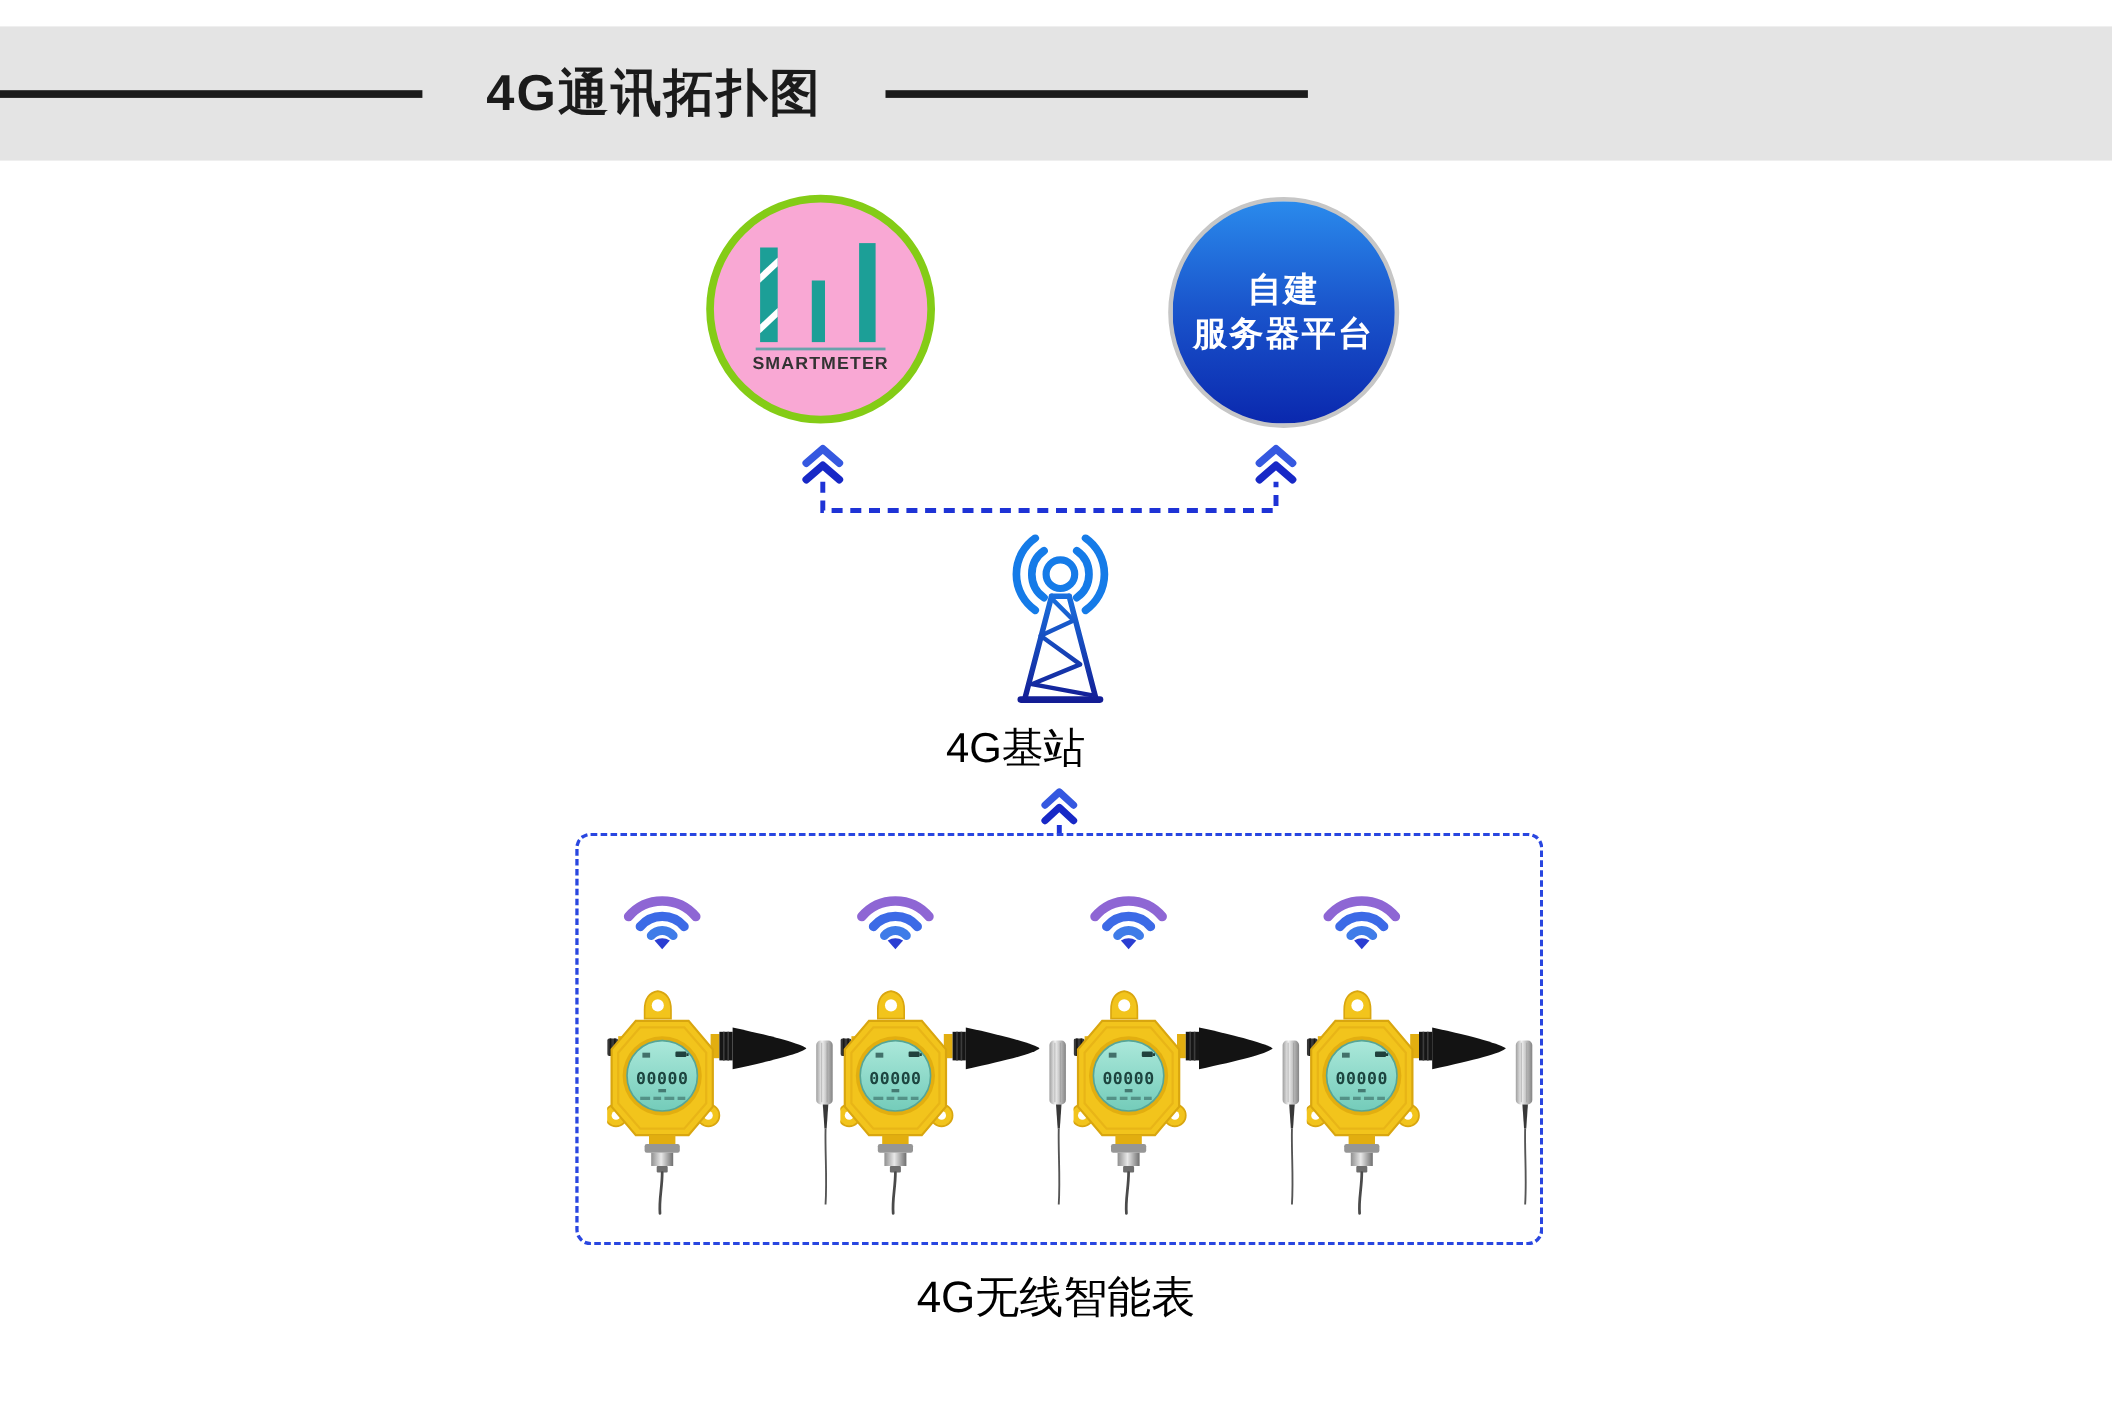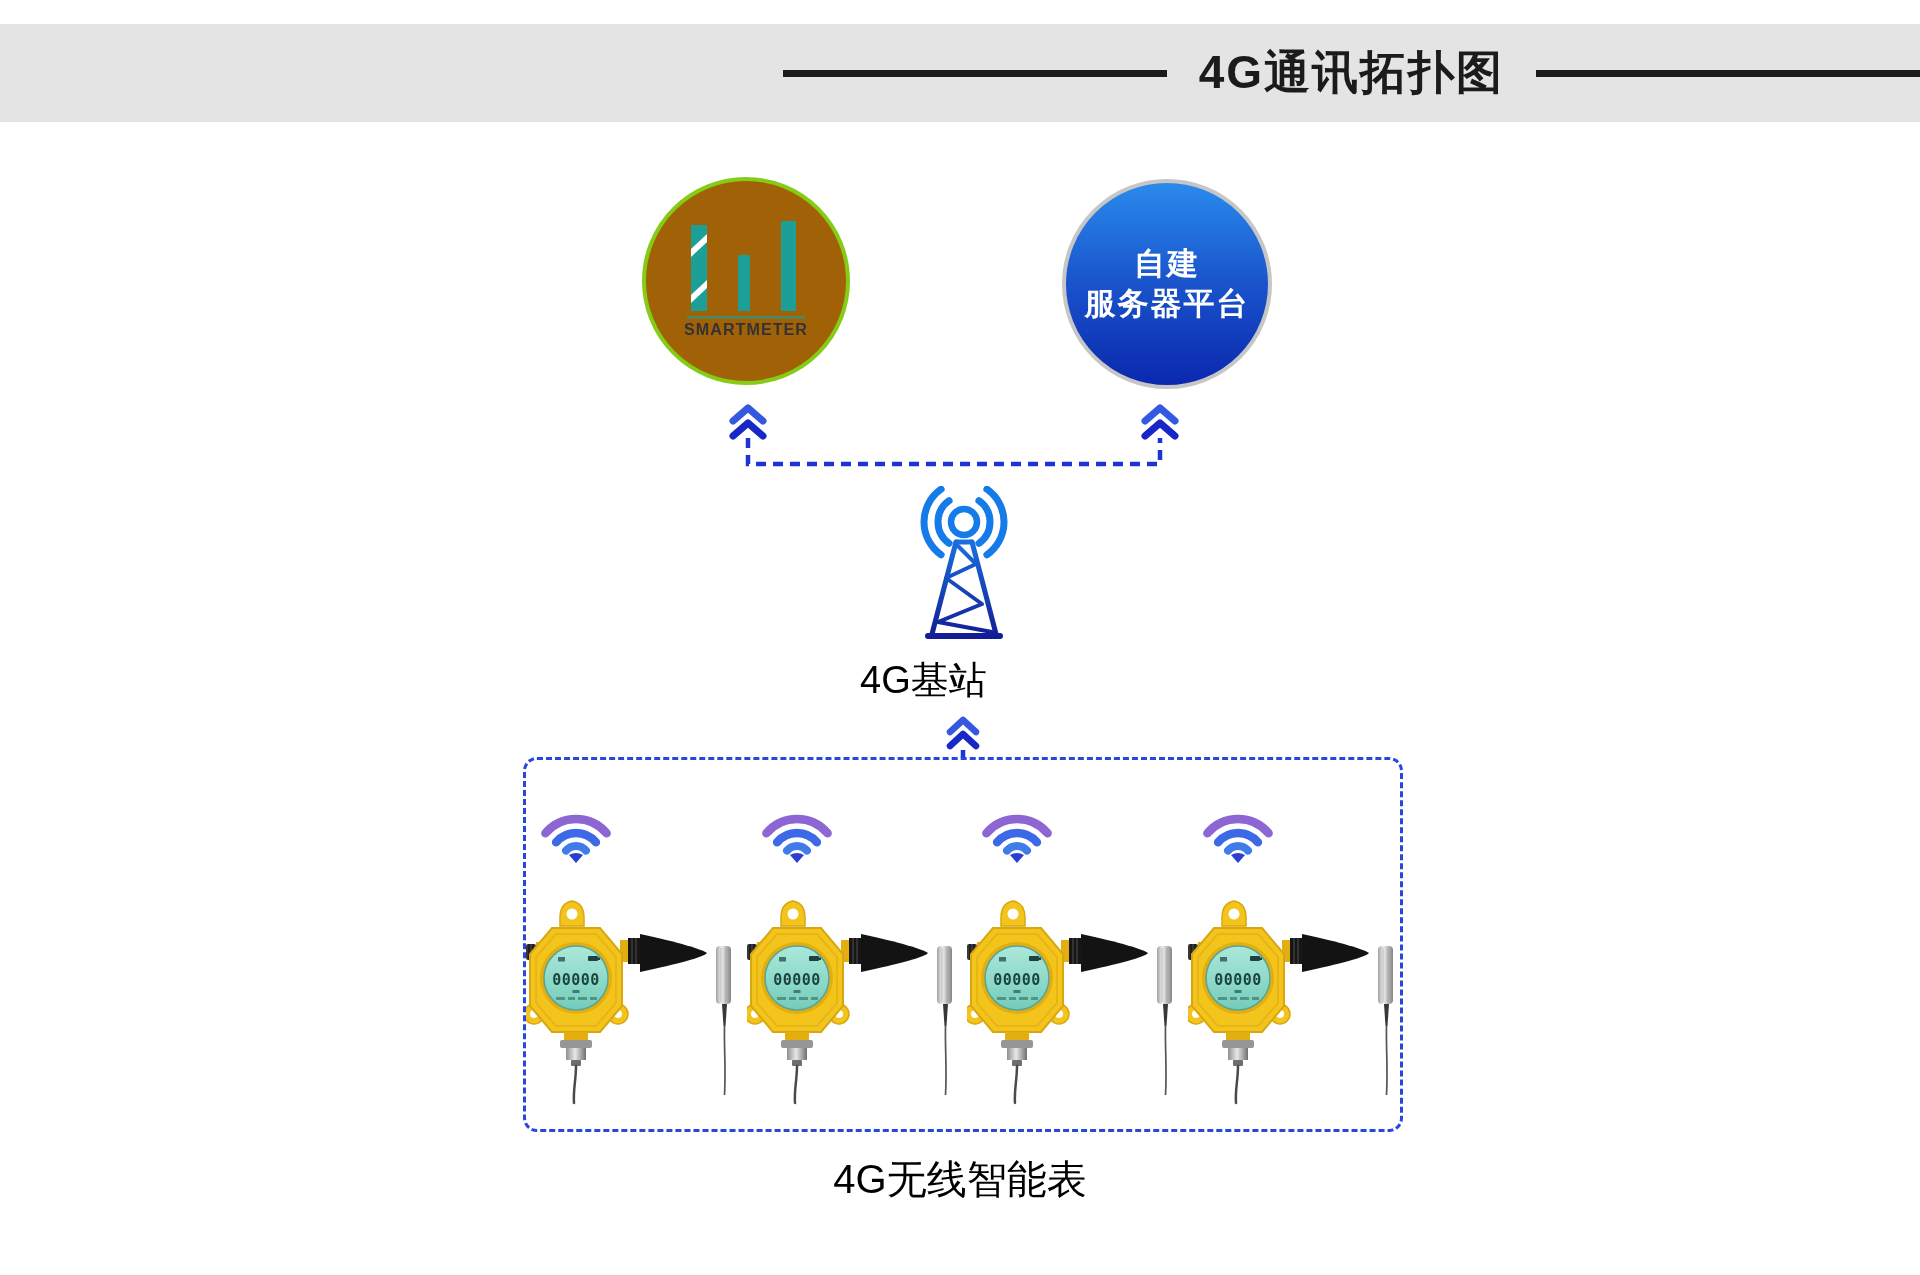--- a/index.html
+++ b/index.html
@@ -1,28 +1,28 @@
 <!DOCTYPE html>
 <html><head>
 <meta charset="utf-8">
 <style>
   html,body{margin:0;padding:0;background:#ffffff;}
   body{width:1920px;height:1275px;position:relative;overflow:hidden;
        font-family:"Liberation Sans","DejaVu Sans",sans-serif;}
   .abs{position:absolute;}
 
   
-  .header-bar{left:0;top:24px;width:1920px;height:98px;background:#e4e4e4;
-              display:flex;align-items:center;justify-content:flex-end;gap:32px;}
+  .header-bar{left:0;top:24px;width:1920px;height:122px;background:#e4e4e4;
+              display:flex;align-items:center;justify-content:flex-start;gap:58px;}
   .title-rule{width:384px;height:7px;background:#1b1b1b;}
   .page-title{font-size:46px;font-weight:bold;color:#1b1b1b;letter-spacing:2px;white-space:nowrap;}
 
   
   .cloud-circle{left:642px;top:177px;width:208px;height:208px;border-radius:50%;
-                background:#a16207;border:4px solid #84cc16;box-sizing:border-box;
+                background:#f9a8d4;border:7px solid #84cc16;box-sizing:border-box;
                 display:flex;align-items:center;justify-content:center;}
   .server-circle{left:1062px;top:179px;width:210px;height:210px;border-radius:50%;
                  border:4px solid #c6c6c6;box-sizing:border-box;
                  background:linear-gradient(180deg,#2a8aec 0%,#1a55cc 48%,#0a28ae 100%);
                  display:flex;flex-direction:column;align-items:center;justify-content:center;text-align:center;}
   .server-line{color:#ffffff;font-size:31px;font-weight:bold;letter-spacing:2px;
                line-height:40px;white-space:nowrap;}
 
   
   .bs-label{left:860px;top:655px;width:206px;font-size:38px;
@@ -32,21 +32,21 @@
 
   
   .overlay{left:0;top:0;width:1920px;height:1275px;pointer-events:none;}
 
   
   .tower-svg{left:886px;top:486px;}
 
   
   .device-box{left:523px;top:757px;width:880px;height:375px;box-sizing:border-box;
               border:3px dashed #2946e0;border-radius:14px;
-              display:flex;justify-content:space-between;align-items:flex-start;
+              display:flex;justify-content:flex-end;align-items:flex-start;
               padding-top:41px;}
   .device-col{width:212px;display:flex;flex-direction:column;}
   .wifi-svg{display:block;margin-left:8px;}
   .device-svg{display:block;margin-top:35px;}
   .defs-holder{position:absolute;width:0;height:0;}
 </style>
 </head>
 <body>
 
 <svg class="defs-holder" aria-hidden="true">

